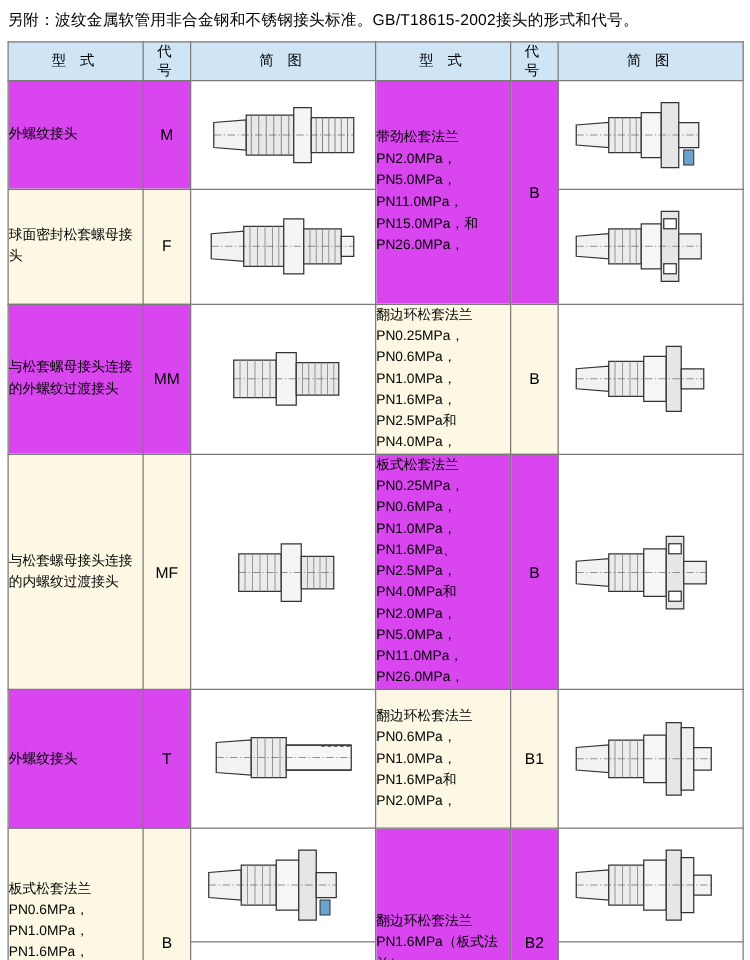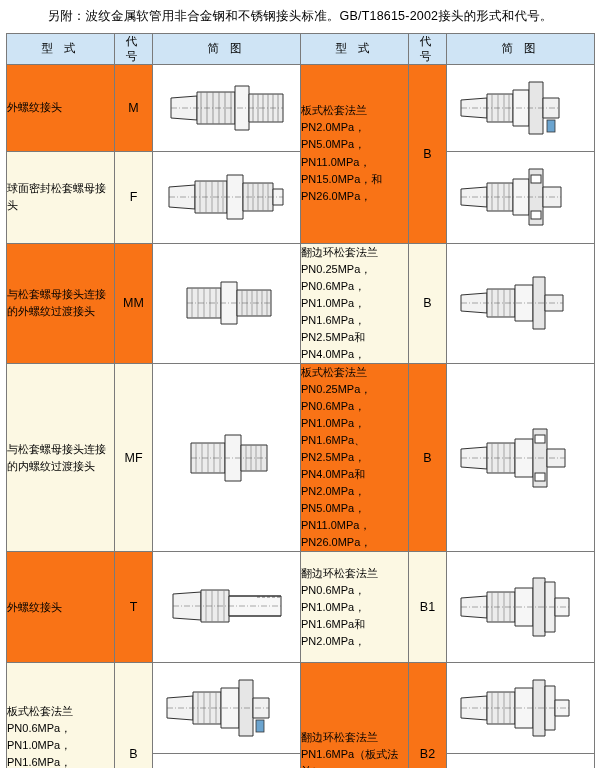--- a/index.html
+++ b/index.html
@@ -20,21 +20,20 @@
     height: 768px;
     box-sizing: border-box;
     padding: 0;
   }
   .title {
     font-size: 12.5px;
     line-height: 1.4;
     padding: 8px 6px 7px 6px;
     letter-spacing: 0.2px;
     white-space: nowrap;
-    text-align: center;
   }
   table.main {
     border-collapse: collapse;
     width: 588px;
     margin: 0 6px;
     table-layout: fixed;
   }
   table.main td, table.main th {
     border: 1px solid #7a7a7a;
     padding: 0;
@@ -52,21 +51,21 @@
   .cell-text {
     font-size: 11px;
     line-height: 1.55;
     padding: 5px 5px 5px 7px;
   }
   .code {
     text-align: center;
     font-size: 12.5px;
   }
   .yellow { background: #fcf8e3; }
-  .white { background: #f97316; margin-left: 26px; }
+  .white { background: #d946ef; margin-left: 26px; }
   .fig {
     background: #ffffff;
     text-align: center;
     padding: 0;
   }
   .fig svg { display: block; margin: 0 auto; }
   
   col.c-type { width: 108px; }
   col.c-code { width: 38px; }
   col.c-fig  { width: 148px; }
@@ -106,21 +105,21 @@
               <path d="M14 30 L14 50 L40 52 L40 28 Z" fill="#f2f2f2"></path>
               <path d="M40 24 L78 24 L78 56 L40 56 Z" fill="#e9e9e9"></path>
               <path d="M44 24 L44 56 M50 24 L50 56 M56 24 L56 56 M62 24 L62 56 M68 24 L68 56 M74 24 L74 56" stroke="#777" stroke-width="0.7"></path>
               <path d="M78 18 L92 18 L92 62 L78 62 Z" fill="#f5f5f5"></path>
               <path d="M92 26 L126 26 L126 54 L92 54 Z" fill="#ededed"></path>
               <path d="M96 26 L96 54 M101 26 L101 54 M106 26 L106 54 M111 26 L111 54 M116 26 L116 54 M121 26 L121 54" stroke="#777" stroke-width="0.7"></path>
               <path d="M14 40 L126 40" stroke="#555" stroke-width="0.5" stroke-dasharray="6 2 1 2"></path>
             </g>
           </svg>
         </td>
-        <td class="cell-text white" rowspan="2" style="height:178px">板式松套法兰 PN2.0MPa，PN5.0MPa，PN11.0MPa，PN15.0MPa，和PN26.0MPa，</td>
+        <td class="cell-text white" rowspan="2" style="height:178px">带劲松套法兰 PN2.0MPa，PN5.0MPa，PN11.0MPa，PN15.0MPa，和PN26.0MPa，</td>
         <td class="code white" rowspan="2">B</td>
         <td class="fig">
           <svg width="140" height="80" viewBox="0 0 140 80">
             <g fill="none" stroke="#333" stroke-width="1">
               <path d="M10 32 L10 48 L36 50 L36 30 Z" fill="#f2f2f2"></path>
               <path d="M36 26 L62 26 L62 54 L36 54 Z" fill="#ececec"></path>
               <path d="M41 26 L41 54 M47 26 L47 54 M53 26 L53 54 M58 26 L58 54" stroke="#888" stroke-width="0.7"></path>
               <path d="M62 22 L78 22 L78 58 L62 58 Z" fill="#f6f6f6"></path>
               <path d="M78 14 L92 14 L92 66 L78 66 Z" fill="#e6e6e6"></path>
               <path d="M92 30 L108 30 L108 50 L92 50 Z" fill="#f0f0f0"></path>

